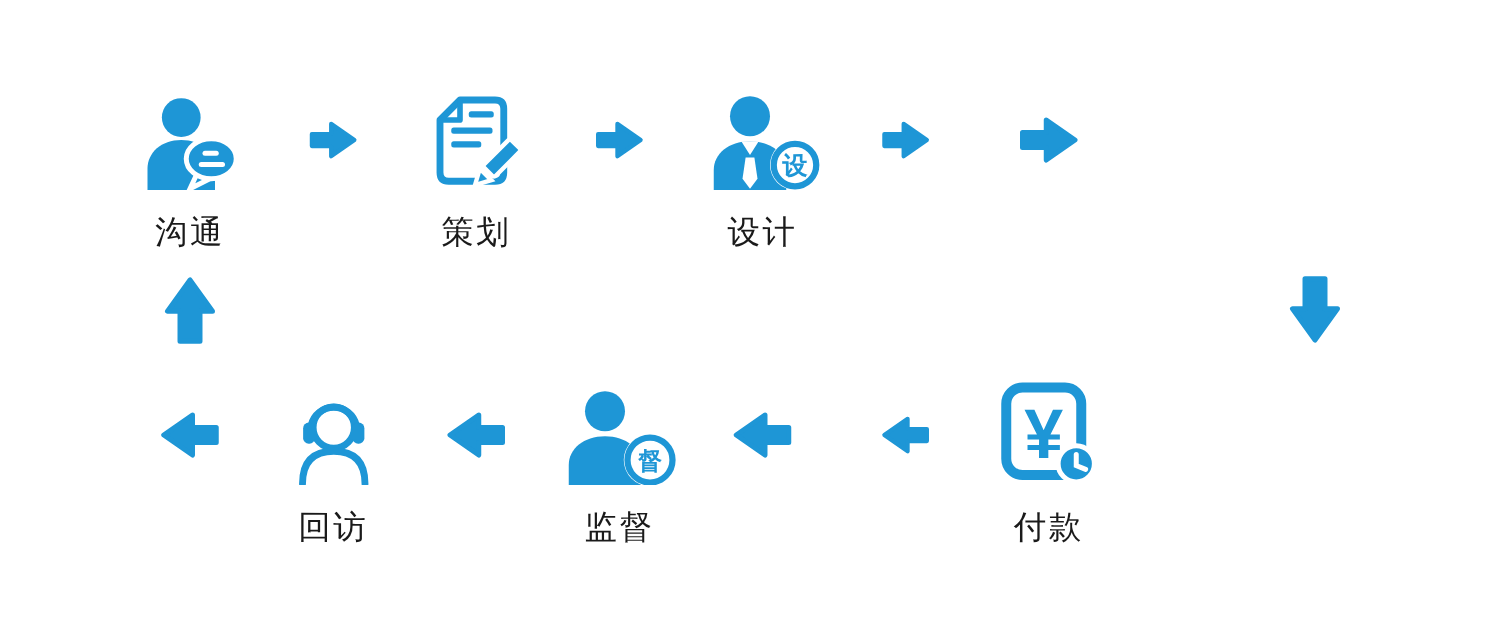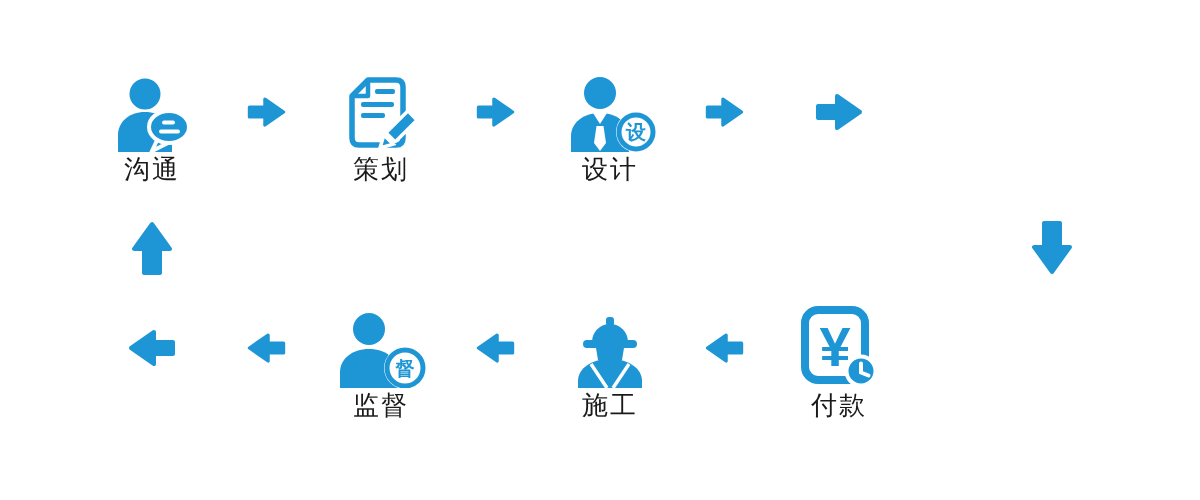--- a/index.html
+++ b/index.html
@@ -14,21 +14,21 @@
     position:absolute;
     left:57px;
     display:grid;
     grid-template-columns:190px 39px 190px 39px 190px 39px 190px 39px 160px;
   }
   .row-top{top:60px;}
   .row-bottom{top:296px;}
   .step{display:flex;flex-direction:column;align-items:center;}
   .icon-box{height:92px;display:flex;align-items:flex-end;justify-content:center;}
   .label{
-    margin-top:0;
+    margin-top:16px;
     font-size:26px;
     letter-spacing:2px;
     color:#1A1A1A;
     text-align:center;
     white-space:nowrap;
   }
   .arrow-box{height:92px;display:flex;align-items:center;justify-content:center;}
   .arrow-box svg{margin-top:12px;}
   .flip-h{transform:scaleX(-1);}
   .flip-v{transform:scaleY(-1);}
@@ -148,20 +148,32 @@
 
   <div class="row row-bottom">
 
 
     <div class="arrow-box">
       <svg class="flip-h" width="48" height="42" viewBox="0 0 48 42">
         <polygon class="f" stroke="#1E96D6" stroke-width="4" stroke-linejoin="round" points="3,15 22,15 22,5 45,21 22,37 22,27 3,27"></polygon>
       </svg>
     </div>
 
+    <div class="step">
+      <div class="icon-box">
+        <svg width="74" height="78" viewBox="0 0 74 78">
+          <circle class="s" stroke-width="5.5" cx="37" cy="32" r="16.5"></circle>
+          <path class="s" stroke-width="5.5" stroke-linecap="round" d="M12,77 C12,58 22,51 37,51 C52,51 62,58 62,77"></path>
+          <path class="s" stroke-width="5.5" stroke-linecap="round" d="M19,30 A18.5,18.5 0 0 1 55,30"></path>
+          <rect class="f" x="12.5" y="28" width="9.5" height="17" rx="4.5"></rect>
+          <rect class="f" x="52" y="28" width="9.5" height="17" rx="4.5"></rect>
+        </svg>
+      </div>
+      <div class="label">回访</div>
+    </div>
 
     <div class="arrow-box">
       <svg class="flip-h" width="48" height="42" viewBox="0 0 48 42">
         <polygon class="f" stroke="#1E96D6" stroke-width="4" stroke-linejoin="round" points="3,15 22,15 22,5 45,21 22,37 22,27 3,27"></polygon>
       </svg>
     </div>
 
     <div class="step">
       <div class="icon-box">
         <svg width="96" height="76" viewBox="0 0 96 76">
@@ -174,34 +186,20 @@
       </div>
       <div class="label">监督</div>
     </div>
 
     <div class="arrow-box">
       <svg class="flip-h" width="48" height="42" viewBox="0 0 48 42">
         <polygon class="f" stroke="#1E96D6" stroke-width="4" stroke-linejoin="round" points="3,15 22,15 22,5 45,21 22,37 22,27 3,27"></polygon>
       </svg>
     </div>
 
-    <div class="step">
-      <div class="icon-box">
-        <svg width="88" height="74" viewBox="0 0 88 74">
-          <rect class="f" x="40" y="3" width="8" height="9" rx="3"></rect>
-          <path class="f" d="M26,28 A18,18 0 0 1 62,28 Z"></path>
-          <rect class="f" x="17" y="26" width="54" height="8" rx="4"></rect>
-          <path class="f" d="M30,34 L58,34 L56,46 Q50,52 44,52 Q38,52 32,46 Z"></path>
-          <path class="f" d="M44,45 C26,45 12,54 12,67 L12,74 L76,74 L76,67 C76,54 62,45 44,45 Z"></path>
-          <path class="ws" stroke-width="3.5" d="M25,50 L41,74"></path>
-          <path class="ws" stroke-width="3.5" d="M63,50 L47,74"></path>
-        </svg>
-      </div>
-      <div class="label">施工</div>
-    </div>
 
     <div class="arrow-box">
       <svg class="flip-h" width="48" height="42" viewBox="0 0 48 42">
         <polygon class="f" stroke="#1E96D6" stroke-width="4" stroke-linejoin="round" points="3,15 22,15 22,5 45,21 22,37 22,27 3,27"></polygon>
       </svg>
     </div>
 
     <div class="step">
       <div class="icon-box">
         <svg width="80" height="84" viewBox="0 0 80 84">

